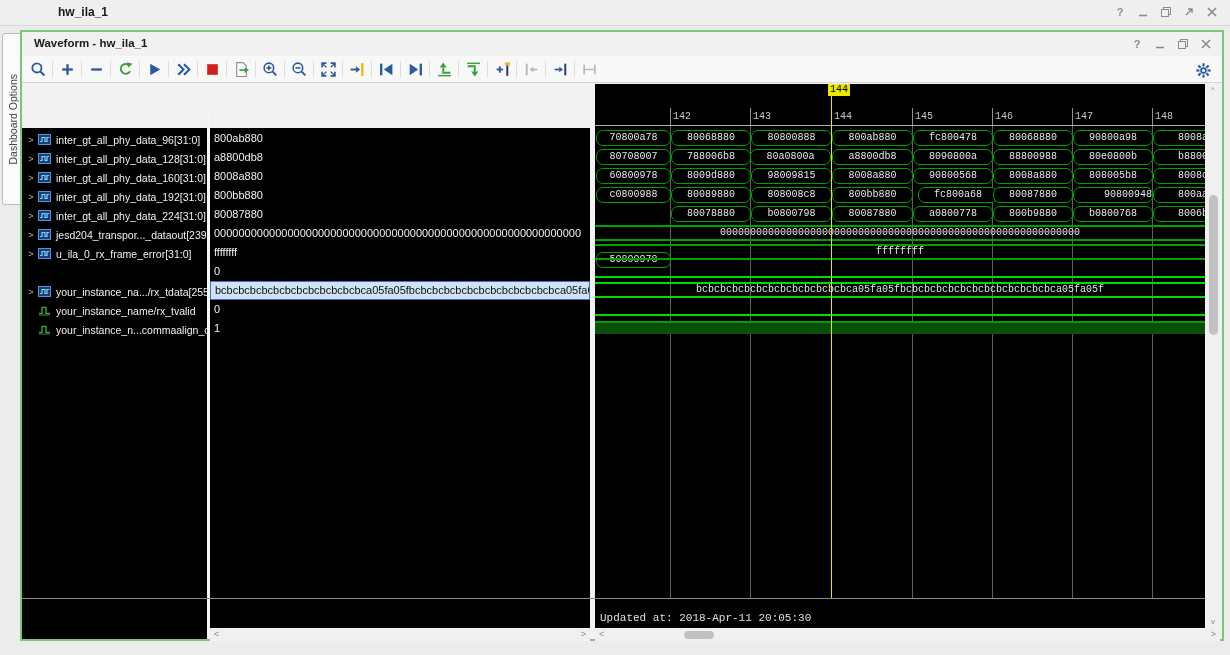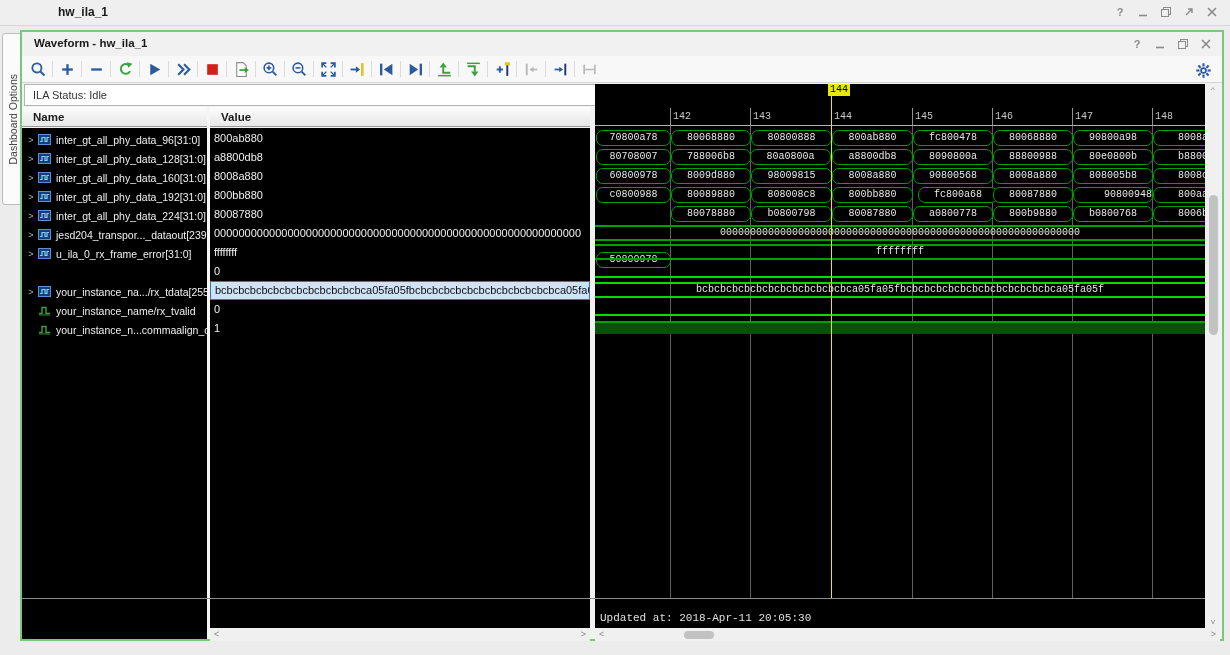--- a/index.html
+++ b/index.html
@@ -299,26 +299,21 @@
             <line x1="8" y1="4.2" x2="8" y2="1.2"></line>
             <line x1="10.7" y1="10.7" x2="12.8" y2="12.8"></line>
             <line x1="5.3" y1="5.3" x2="3.2" y2="3.2"></line>
             <line x1="10.7" y1="5.3" x2="12.8" y2="3.2"></line>
             <line x1="5.3" y1="10.7" x2="3.2" y2="12.8"></line>
           </g>
         </svg>
       </div>
   </div>
 
-  <div class="status-box">
-    <span>ILA Status: Idle</span>
-  </div>
-
-  <div class="col-header" id="name-header">Name</div>
-  <div class="col-header" id="value-header">Value</div>
+
   <div class="pane-splitter"></div>
 
   <div class="name-pane">
       <div class="nrow" style="top: 2px;">
         <span class="chev">&gt;</span>
         <span class="sicon">
           <svg width="13" height="11" viewBox="0 0 13 11">
             <rect x="0.5" y="0.5" width="12" height="10" fill="#173d7a" stroke="#5a8fd6"></rect>
             <path d="M2,7.5 h2 v-4 h3 v4 h2 v-4 h2" fill="none" stroke="#7fd4f0" stroke-width="1.2"></path>
           </svg>

